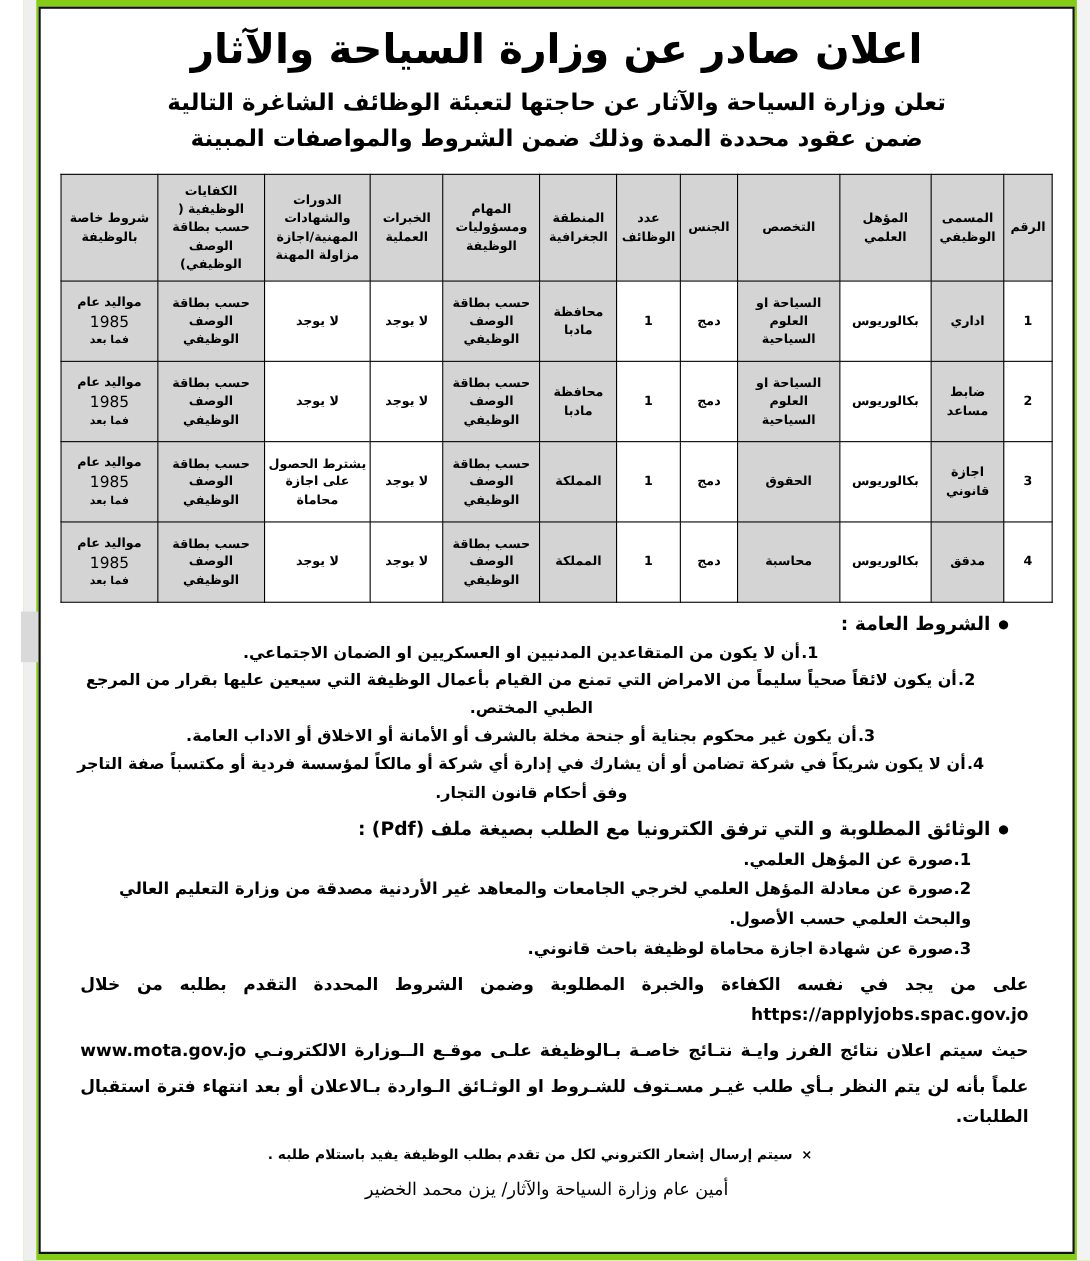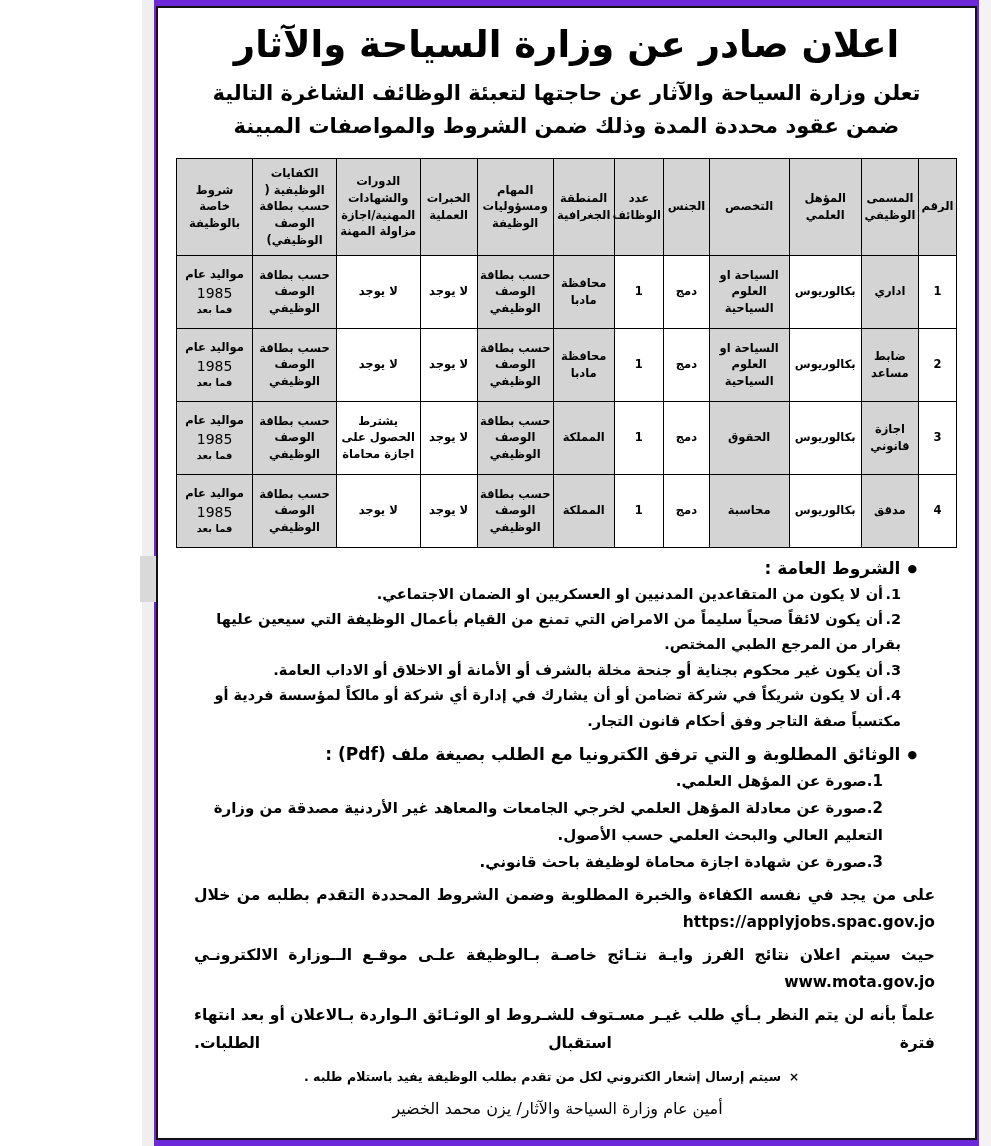--- a/index.html
+++ b/index.html
@@ -9,23 +9,23 @@
   }
   body {
     font-family: "DejaVu Sans", "Liberation Sans", sans-serif;
     width: 991px;
     height: 1146px;
     overflow: hidden;
     color: #000;
   }
   #page {
     position: relative;
-    width: 849px;
+    width: 970px;
     height: 1146px;
-    background: #6d28d9;
+    background: #84cc16;
     box-sizing: border-box;
   }
   
   .sheet {
     position: absolute;
     top: 6px;
     right: 14px;
     left: 14px;
     bottom: 6px;
     border: 2px solid #111;
@@ -107,21 +107,21 @@
   .bullet-head:before {
     content: "\25CF";
     font-size: 11px;
     margin-left: 7px;
     vertical-align: 2px;
   }
   ol.conds {
     margin: 0 34px 4px 10px;
     padding: 0 18px 0 0;
     list-style: none;
-    text-align: right;
+    text-align: center;
   }
   ol.conds li {
     font-size: 14.5px;
     font-weight: 700;
     line-height: 1.75;
     position: relative;
     padding-right: 4px;
   }
   ol.conds li .n {
     display: inline-block;

